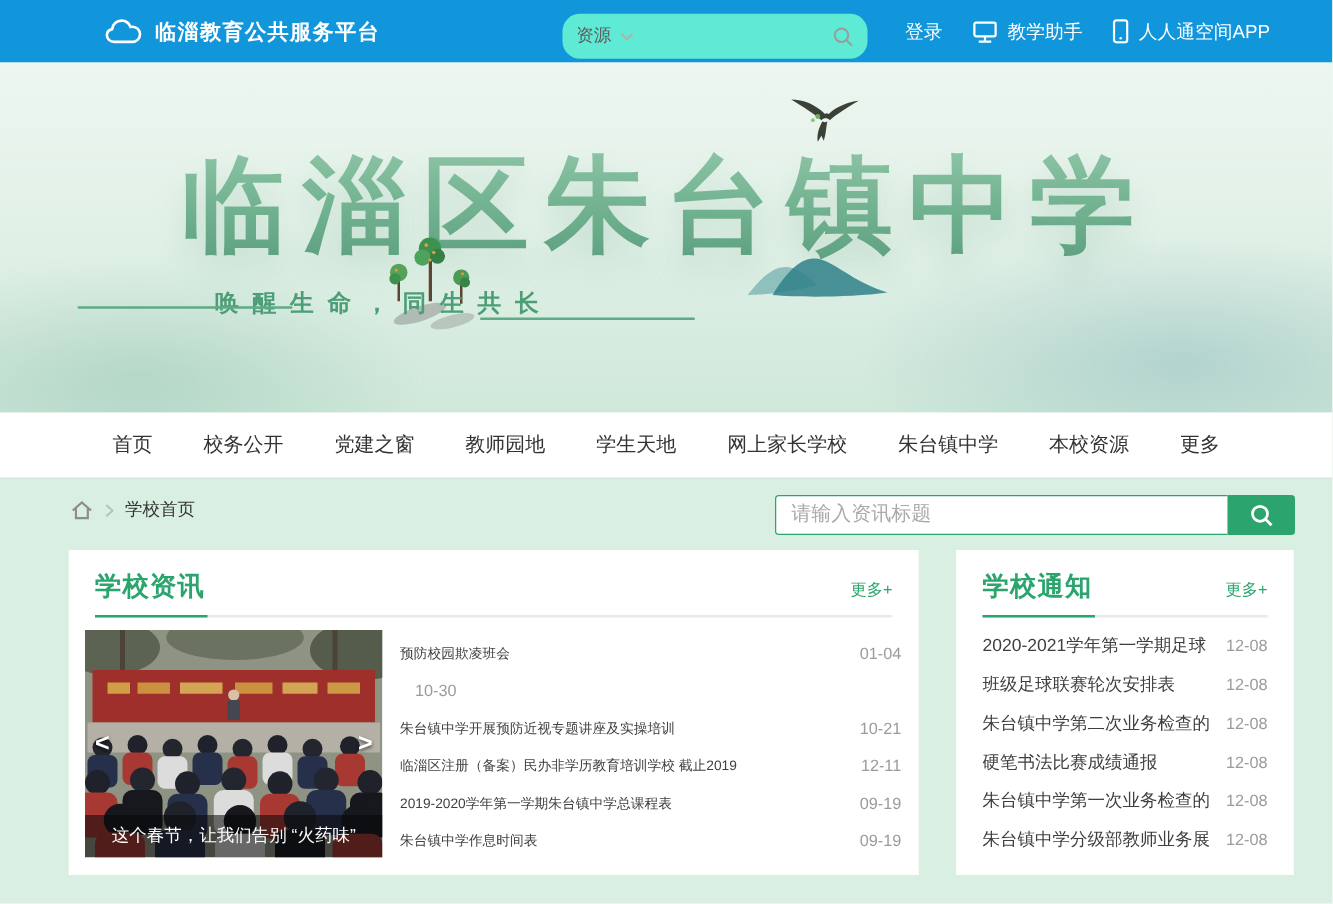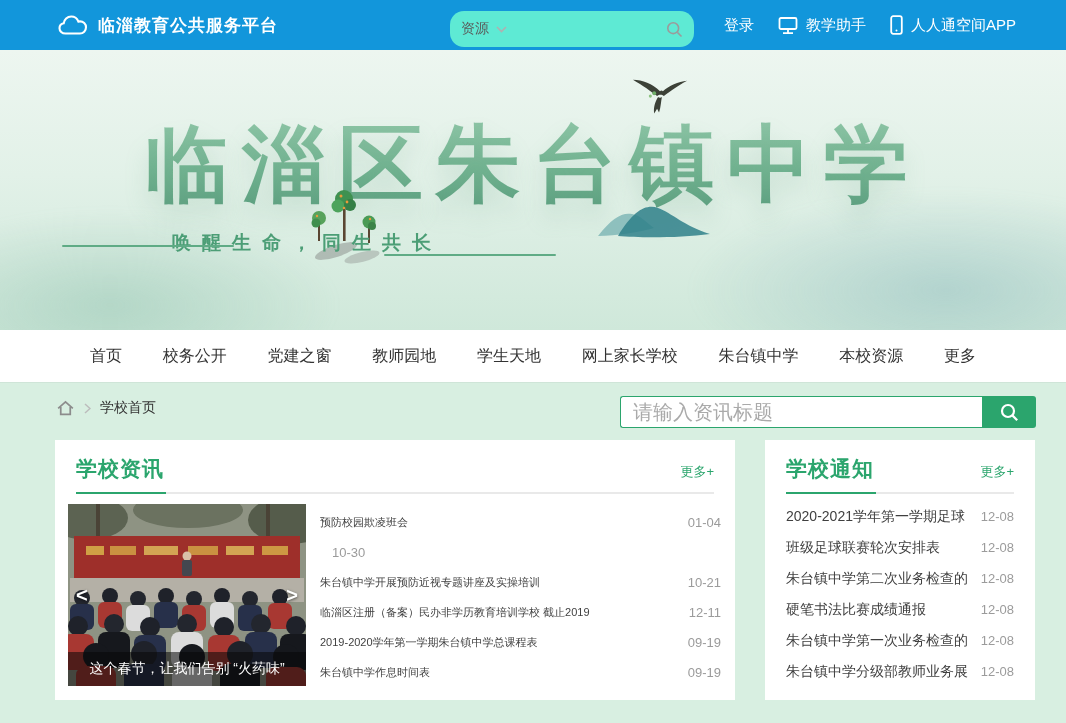--- a/index.html
+++ b/index.html
@@ -7,21 +7,21 @@
     --accent-green:#2ba56d;
     --content-bg:#d8efe1;
   }
   *{box-sizing:border-box;margin:0;padding:0}
   html,body{background:#fff}
   body{font-family:"Liberation Sans",sans-serif}
   .page{position:relative;width:1066px;height:723px;overflow:hidden;background:var(--content-bg)}
 
   
   .topbar{position:absolute;top:0;left:0;width:1066px;height:50px;background:var(--header-blue)}
-  .logo{position:absolute;left:58px;top:0;height:50px;display:flex;align-items:center;gap:10px;color:#fff;font-size:17px;font-weight:bold;letter-spacing:1px}
+  .logo{position:absolute;left:84px;top:0;height:50px;display:flex;align-items:center;gap:10px;color:#fff;font-size:17px;font-weight:bold;letter-spacing:1px}
   .top-search{position:absolute;left:450px;top:11px;width:244px;height:36px;background:#5eead4;border-radius:14px;display:flex;align-items:center;padding:6px 11px;cursor:pointer}
   .top-search .cat{color:#5a5a5a;font-size:14px}
   .top-search .chev{margin-left:7px;display:flex}
   .top-search .mag{margin-left:auto;display:flex}
   .top-links{position:absolute;right:50px;top:0;height:50px;display:flex;align-items:center;gap:24px}
   .top-link{display:flex;align-items:center;gap:8px;color:#fff;font-size:15px;cursor:pointer;white-space:nowrap}
 
   
   .banner{position:absolute;top:50px;left:0;width:1066px;height:280px;overflow:hidden;
     background:linear-gradient(180deg,#edf6f0 0%,#e2f1e8 45%,#cfe8da 100%)}
@@ -42,21 +42,21 @@
 
   
   .navbar{position:absolute;top:330px;left:0;width:1066px;height:52px;background:#fff;
     display:flex;align-items:center;justify-content:space-between;padding:0 90px;box-shadow:0 1px 0 rgba(0,0,0,.04)}
   .nav-item{font-size:16px;color:#333;cursor:pointer;white-space:nowrap}
 
   
   .breadcrumb{position:absolute;top:399px;left:56px;display:flex;align-items:center;gap:9px;font-size:14px;color:#333}
   .info-search{position:absolute;top:396px;left:620px;width:416px;height:32px;display:flex}
   .info-search input{flex:1;border:1px solid var(--accent-green);border-right:none;border-radius:3px 0 0 3px;
-    padding:0 12px;font-size:20px;color:#444;outline:none;font-family:"Liberation Sans",sans-serif;background:#fff}
+    padding:0 12px;font-size:16px;color:#444;outline:none;font-family:"Liberation Sans",sans-serif;background:#fff}
   .info-search input::placeholder{color:#aaa}
   .info-search button{width:54px;border:none;background:var(--accent-green);border-radius:0 3px 3px 0;cursor:pointer;display:flex;align-items:center;justify-content:center}
 
   
   .card{position:absolute;top:440px;background:#fff;overflow:hidden}
   .card.left{left:55px;width:680px;height:260px}
   .card.right{left:765px;width:270px;height:260px}
   .card-head{display:flex;justify-content:space-between;align-items:baseline;padding:15px 21px 0 21px}
   .card-title{font-size:21px;color:var(--accent-green);font-weight:bold;letter-spacing:1px}
   .more-link{font-size:13px;color:var(--accent-green);cursor:pointer}

